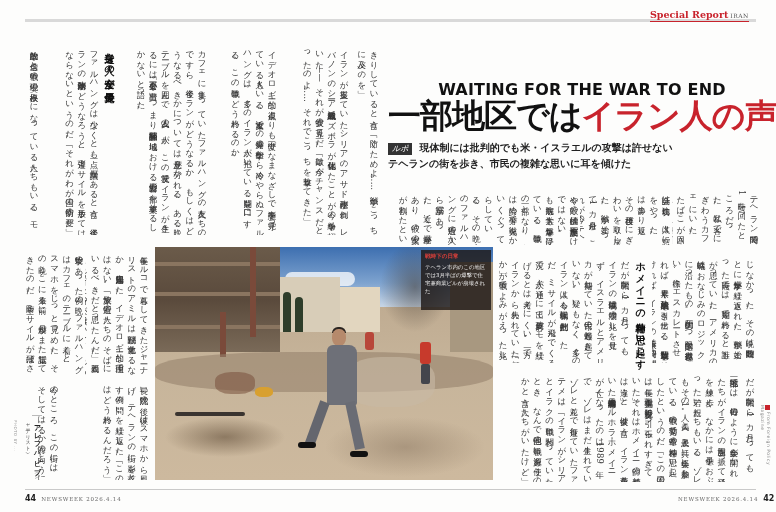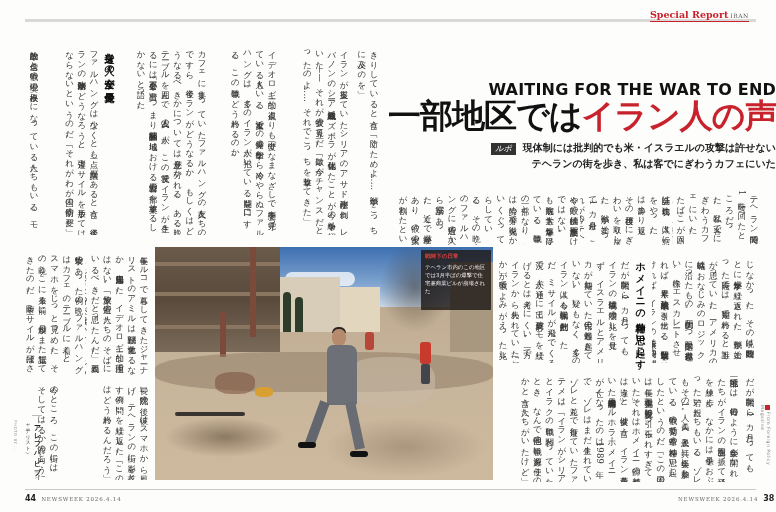--- a/index.html
+++ b/index.html
@@ -1,24 +1,24 @@
 <!DOCTYPE html>
 <html><head>
 <meta charset="utf-8">
 <style>
   html,body{margin:0;padding:0;}
   body{width:776px;height:512px;background:#fdfdfc;position:relative;overflow:hidden;font-family:"DejaVu Serif",serif;color:#2a2a2a;}
   .topline{position:absolute;top:19px;height:3px;background:#d9d9d9;}
   .botline{position:absolute;top:489px;height:1px;background:#c9c9c9;}
   .section-label{position:absolute;top:9px;left:650px;font-family:"DejaVu Serif",serif;font-size:9.5px;font-weight:bold;color:#c8232c;white-space:nowrap;border-bottom:1.5px solid #c8232c;padding-bottom:1px;}
   .section-label .sub{font-size:6px;font-weight:normal;color:#555;letter-spacing:.5px;margin-left:2px;}
-  .kicker{position:absolute;top:80px;left:388px;width:388px;text-align:right;font-family:"DejaVu Sans",sans-serif;font-weight:bold;font-size:16px;color:#111;letter-spacing:.2px;}
+  .kicker{position:absolute;top:80px;left:388px;width:388px;text-align:center;font-family:"DejaVu Sans",sans-serif;font-weight:bold;font-size:16px;color:#111;letter-spacing:.2px;}
   .headline{position:absolute;top:96px;left:388px;width:388px;text-align:center;font-family:"DejaVu Sans",sans-serif;font-weight:bold;font-size:33px;line-height:40px;color:#111;white-space:nowrap;letter-spacing:-1px;}
   .headline .red{color:#c8232c;}
-  .dek{position:absolute;top:140px;left:388px;width:388px;text-align:right;font-family:"DejaVu Sans",sans-serif;font-size:10px;line-height:16px;color:#222;font-weight:bold;}
+  .dek{position:absolute;top:140px;left:388px;width:388px;text-align:left;font-family:"DejaVu Sans",sans-serif;font-size:10px;line-height:16px;color:#222;font-weight:bold;}
   .dek .tag{display:inline-block;background:#333;color:#fff;font-size:8px;padding:0 4px;margin-right:7px;font-weight:normal;font-style:italic;line-height:12px;}
   .vcol{position:absolute;writing-mode:vertical-rl;font-family:"DejaVu Serif",serif;font-size:8.4px;line-height:12.2px;color:#333;overflow:hidden;letter-spacing:.3px;}
   .vhead{position:absolute;writing-mode:vertical-rl;font-family:"DejaVu Sans",sans-serif;font-weight:bold;font-size:10px;color:#111;letter-spacing:.5px;}
   .photo{position:absolute;left:155px;top:247px;width:338px;height:233px;overflow:hidden;
     background:
       radial-gradient(ellipse 60px 20px at 70px 190px, rgba(80,60,40,.5), transparent),
       radial-gradient(ellipse 80px 30px at 250px 200px, rgba(120,100,80,.4), transparent),
       linear-gradient(180deg,#b9a48a 0%,#c7b59b 55%,#cdb99e 100%);}
   .photo .sky{position:absolute;left:125px;top:0;width:213px;height:60px;background:linear-gradient(180deg,#3d6fb0 0%,#7ea3cf 60%,#c8d6e6 100%);}
   .photo .cloud{position:absolute;left:130px;top:25px;width:70px;height:14px;background:rgba(255,255,255,.75);border-radius:10px;}
@@ -58,21 +58,21 @@
 <div class="section-label">
   <span>Special Report</span><span class="sub">IRAN</span>
 </div>
 
 <div class="kicker">WAITING FOR THE WAR TO END</div>
 <div class="headline">
   <span>一部地区では</span><span class="red">イラン人の声</span>
 </div>
 <div class="dek">
   <div><span class="tag">ルポ</span><span>現体制には批判的でも米・イスラエルの攻撃は許せない</span></div>
-  <div>テヘランの街を歩き、私は客でにぎわうカフェにいた</div>
+  <div>テヘランの街を歩き、市民の複雑な思いに耳を傾けた</div>
 </div>
 
 <div class="vcol" style="left:672px;top:190px;width:88px;height:55px;">テヘラン時間で午前1時を回ったところだった。私は客でにぎわうカフェにいた。水たばこが回され、人々は携帯の画面をスクロールしながら、低い声で話し、時々笑い声もはじけていた。次の瞬間、爆音がした。深く重い音。耳に届く前に床から骨にじかに伝わるような音だ。</div>
 <div class="vcol" style="left:580px;top:190px;width:92px;height:55px;">会話は途切れ、人々は窓に目をやった。数秒間店内は静まり返り、その後再びにぎわいを取り戻した。戦争が始まって1カ月余り。これが今のテヘランの日常だ。不安と苛立ちが同居し、愛国主義感情が高まる一方で政府批判の声も聞かれる。そして誰もが口にするのは「終わりが見えない」という嘆きである。</div>
 <div class="vcol" style="left:396px;top:190px;width:184px;height:55px;">今や敵の標的は軍事施設だけではない。住宅地も病院も大学も爆撃を受けている。戦争は日常生活の一部となり、人々は諦め半分で戦火をかいくぐって暮らしている。その晩、友人のファルハングに近所の人から電話があった。近くで爆発があり、彼の実家の窓が割れたという。実家には60代後半の彼の母親が1人で暮らしている。父親は戦争が始まる数日前に亡くなったばかりだ。ファルハングは母親に電話し、落ち着かせようとした。「だからね、テヘラン上空を風が通過しているんだ」</div>
 
 <div class="vcol" style="left:652px;top:255px;width:104px;height:108px;">じなかった。その晩は数時間ごとに爆撃が繰り返された。戦争が始まった時点では、短期で終わると誰もが思っていた。アメリカの戦略はおなじみのロジックに沿ったもの。圧倒的かつ限定的な武力行使を行い、徐々にエスカレートさせれば、素早く政治的成果を引き出せる。数日間攻撃を続ければ、イランの譲歩は時間の問題だ——そんな読みである。イスラエルも国内の不満に外圧が加われば、現体制はあっけなく崩れると考えていたようだ。</div>
 <div class="vcol" style="left:580px;top:372px;width:160px;height:110px;">一部地区では、毎日のように集会が開かれ、住民たちがイランの国旗を振って通りを練り歩く。なかには子供をおぶった若い親たちもいる。ゾレもその1人。夫と1人息子と共に集会に参加している。戦争の勃発で革命の精神を思い起こしたというのだ。「この国の指導層は長年、現実主義と外交重視に引っ張られすぎていた」それはホメイニ師の精神とは違う」と、彼女は言う。イラン革命を率いた元最高指導者のルホラ・ホメイニが亡くなったのは1989年で、ゾレはまだ生まれていなかった。「でもその教えは受け継がれ、私たちの心に刻まれている」</div>
 <div class="vcol" style="left:742px;top:372px;width:14px;height:110px;">だが開戦から1カ月たっても、イランの現体制は崩壊の兆しを見せず、イスラエルとアメリカが期待していた市民の蜂起も起きていない。疑いもなく、多くのイラン人は今も現体制に批判的だ。ただ、ミサイルが飛んでくる状況で、人々が通りに出て反政府デモを繰り広げるとは考えにくい。一方で、イランから失われていた「何か」が戦争でよみがえった兆しは明らかだ。</div>
 <div class="vcol" style="left:520px;top:372px;width:60px;height:110px;">ゾレと並んで行進していたファテメは、「イランがシリアとイラクの戦争に関わっていたとき、なんで他国の戦争に資源を使うのかと言う人たちがいたけど」、今や答えははっ</div>
@@ -136,14 +136,14 @@
   <span class="cap-title">戦時下の日常</span>
   <span class="cap-body">テヘラン市内のこの地区では3月半ばの爆撃で住宅兼商業ビルが崩壊された</span>
 </div>
 
 <div class="botline" style="left:25px;width:363px;"></div>
 <div class="botline" style="left:388px;width:368px;"></div>
 <div class="footer" style="left:25px;">
   <span class="pn">44</span>&nbsp;&nbsp;<span>NEWSWEEK 2026.4.14</span>
 </div>
 <div class="footer" style="left:678px;">
-  <span>NEWSWEEK 2026.4.14</span>&nbsp;&nbsp;<span class="pn">38</span>
+  <span>NEWSWEEK 2026.4.14</span>&nbsp;&nbsp;<span class="pn">42</span>
 </div>
 
 </body></html>

